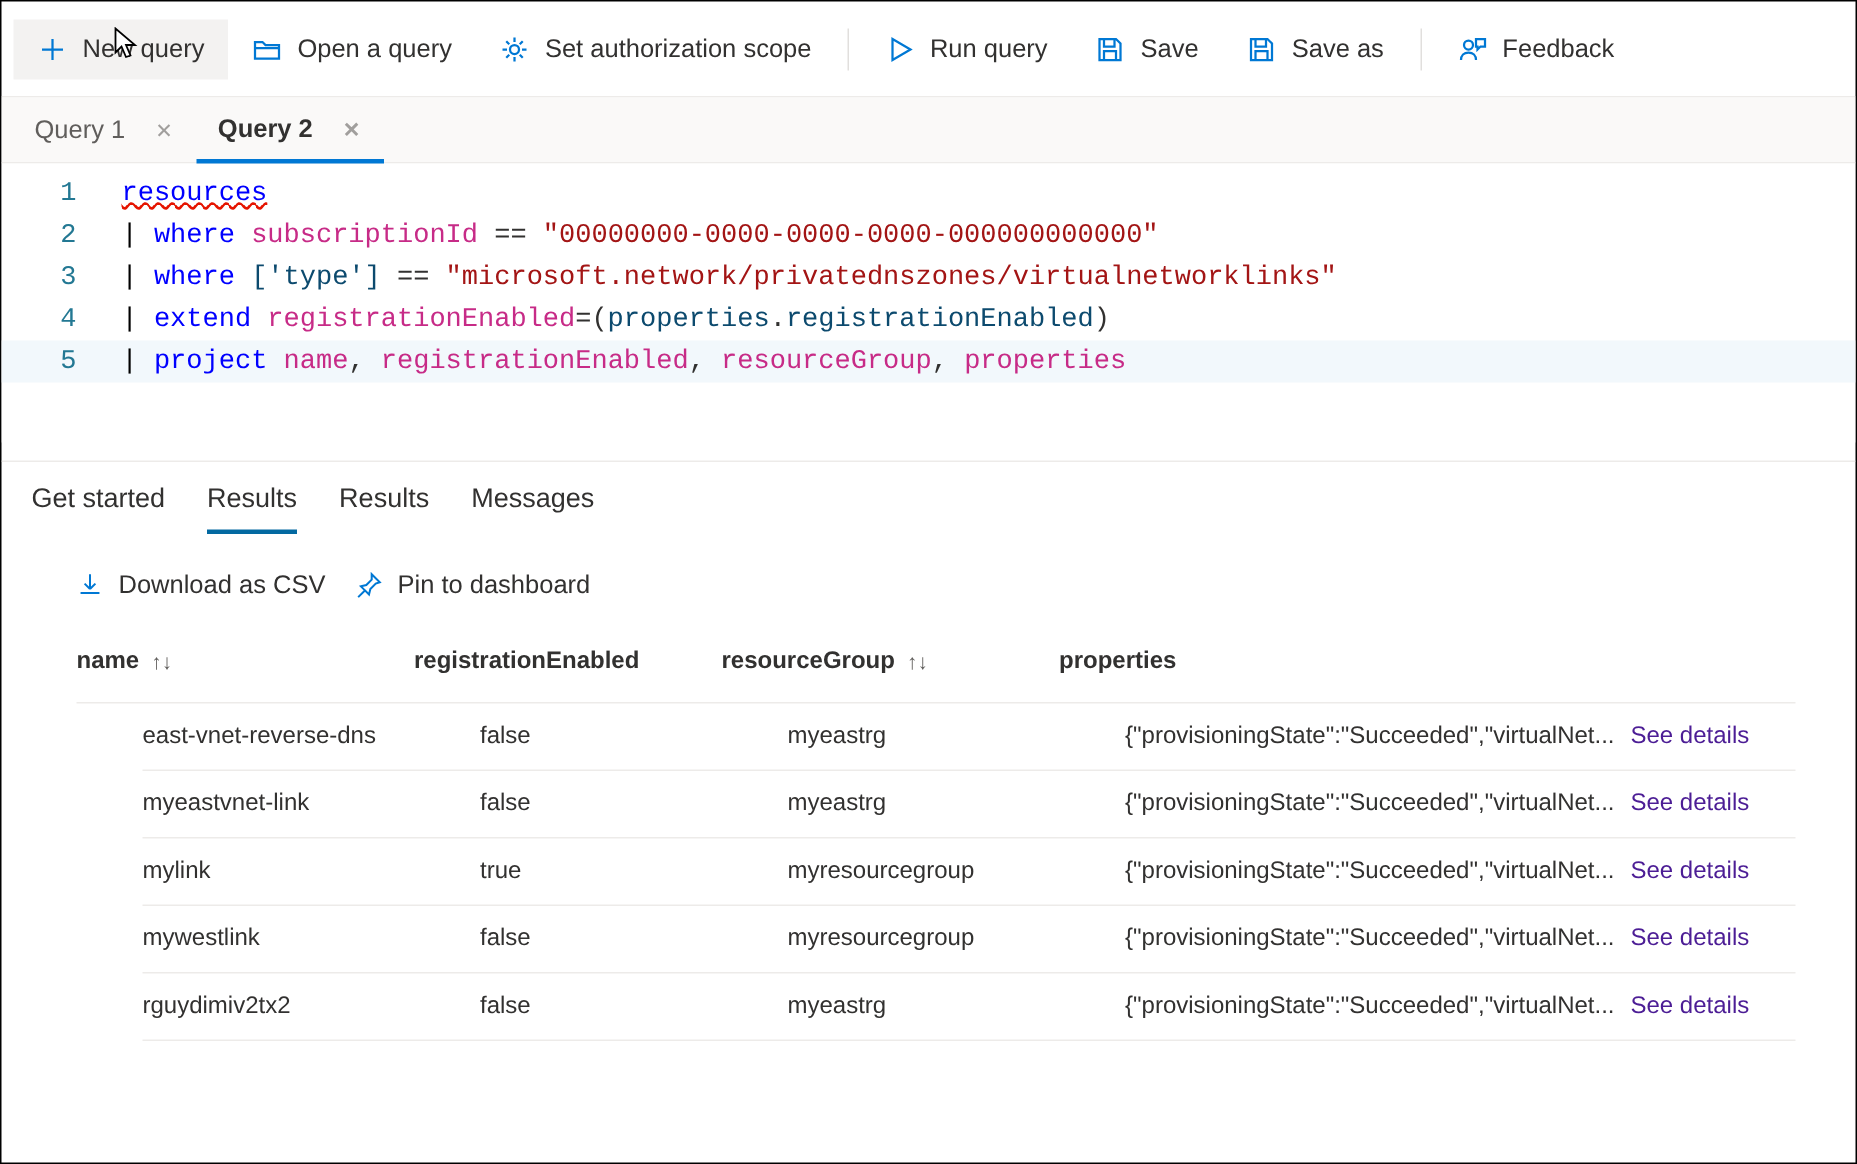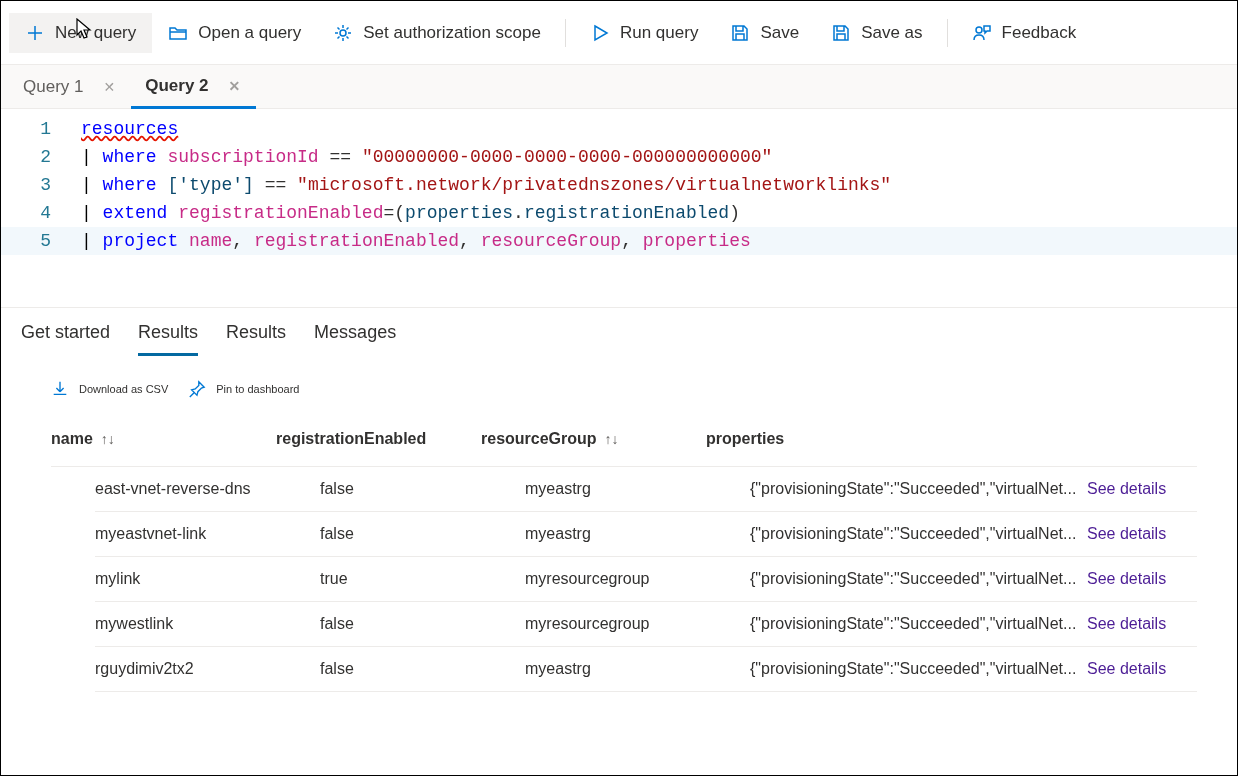--- a/index.html
+++ b/index.html
@@ -114,21 +114,21 @@
     }
     .results-actions {
       display: flex;
       gap: 20px;
       padding: 24px 40px 18px 50px;
     }
     .action-link {
       display: flex;
       align-items: center;
       gap: 10px;
-      font-size: 11px;
+      font-size: 17px;
       color: #323130;
       cursor: pointer;
     }
     .action-link svg { width: 18px; height: 18px; }
     .results-table {
       padding: 0 40px 0 50px;
     }
     .thead, .trow {
       display: grid;
       grid-template-columns: 225px 205px 225px 1fr 110px;

